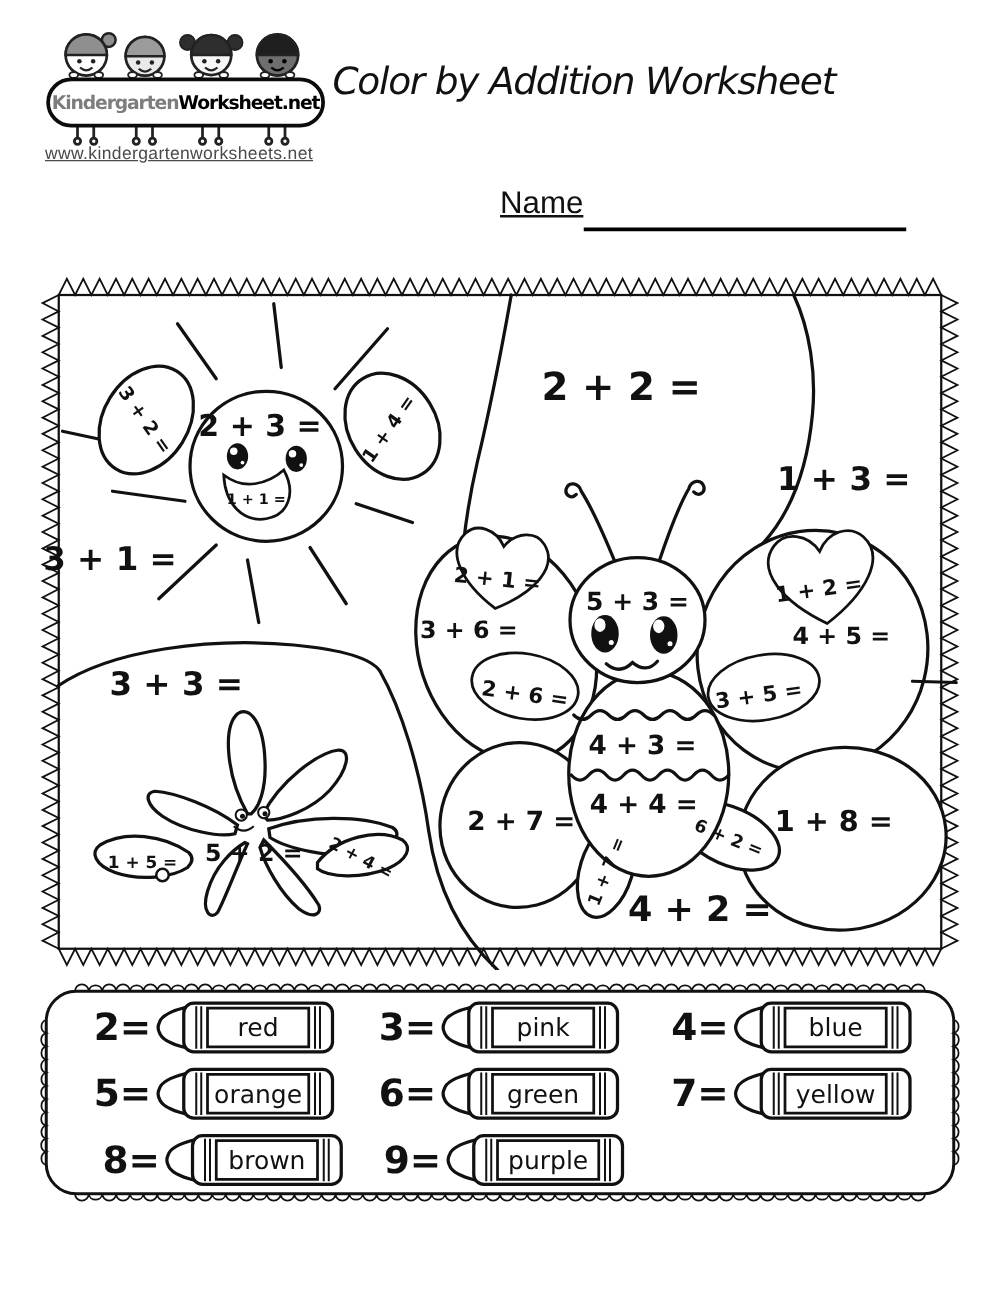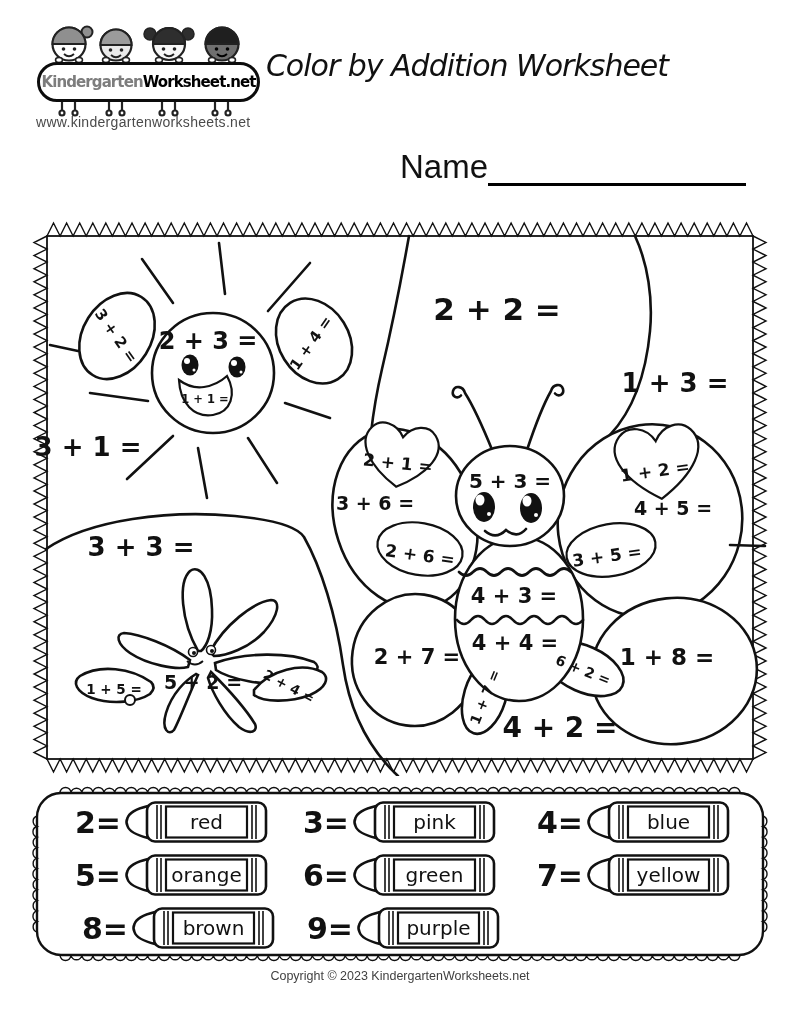--- a/index.html
+++ b/index.html
@@ -6,25 +6,25 @@
   .page{position:relative;width:800px;height:1035px;background:#ffffff;overflow:hidden;
         font-family:"DejaVu Sans",sans-serif;color:#111;}
   
   .logo-svg{position:absolute;left:35px;top:12px;width:230px;height:115px;}
   .logo-banner{position:absolute;left:37px;top:62px;width:217px;height:34px;background:#fff;
         border:3px solid #0c0c0c;border-radius:22px;display:flex;align-items:center;justify-content:center;
         white-space:nowrap;font-weight:700;font-size:15px;letter-spacing:-0.9px;z-index:2;}
   .lg-gray{color:#7d7d7d;}
   .lg-black{color:#000;}
   .logo-url{position:absolute;left:36px;top:114px;font-family:"Liberation Sans",sans-serif;
-        font-size:14px;color:#4a4a4a;letter-spacing:0.3px;}
+        font-size:14px;color:#4a4a4a;letter-spacing:0.3px;text-decoration:underline;}
   .sheet-title{position:absolute;left:467px;top:48px;transform:translateX(-50%);
         font-size:30px;letter-spacing:-1px;font-weight:400;white-space:nowrap;font-style:italic;}
   .name-row{position:absolute;left:400px;top:148px;font-family:"Liberation Sans",sans-serif;
-        font-size:33px;display:flex;align-items:center;}
+        font-size:25px;display:flex;align-items:flex-start;text-decoration:underline;}
   .name-line{display:inline-block;width:258px;border-bottom:3px solid #000;height:34px;}
   
   .picture{position:absolute;left:30px;top:219px;width:740px;height:557px;}
   .ln{fill:none;stroke:#111;stroke-width:2.6;stroke-linecap:round;}
   .lnf{fill:#fff;stroke:#111;stroke-width:2.6;}
   .lnf2{fill:#fff;stroke:#111;stroke-width:2.2;}
   .thin{fill:none;stroke:#111;stroke-width:1.4;}
   .pt{font-family:"DejaVu Sans",sans-serif;font-weight:700;fill:#111;text-anchor:middle;}
   
   .key-panel{position:absolute;left:30px;top:786px;width:740px;height:176px;}
@@ -351,16 +351,15 @@
           <line class="ck2" x1="40" y1="6" x2="40" y2="40"></line>
           <line class="ck2" x1="131" y1="6" x2="131" y2="40"></line>
           <line class="ck2" x1="135" y1="6" x2="135" y2="40"></line>
           <rect class="ck3" x="45" y="7.5" width="81" height="31"></rect>
           <text class="clabel" x="85.5" y="30">purple</text>
         </svg>
     </div>
   </div>
 
   <div class="footer">
-    <div>Copyright © 2023 KindergartenWorksheets.net</div>
   </div>
 
 </div>
 
 </body></html>

